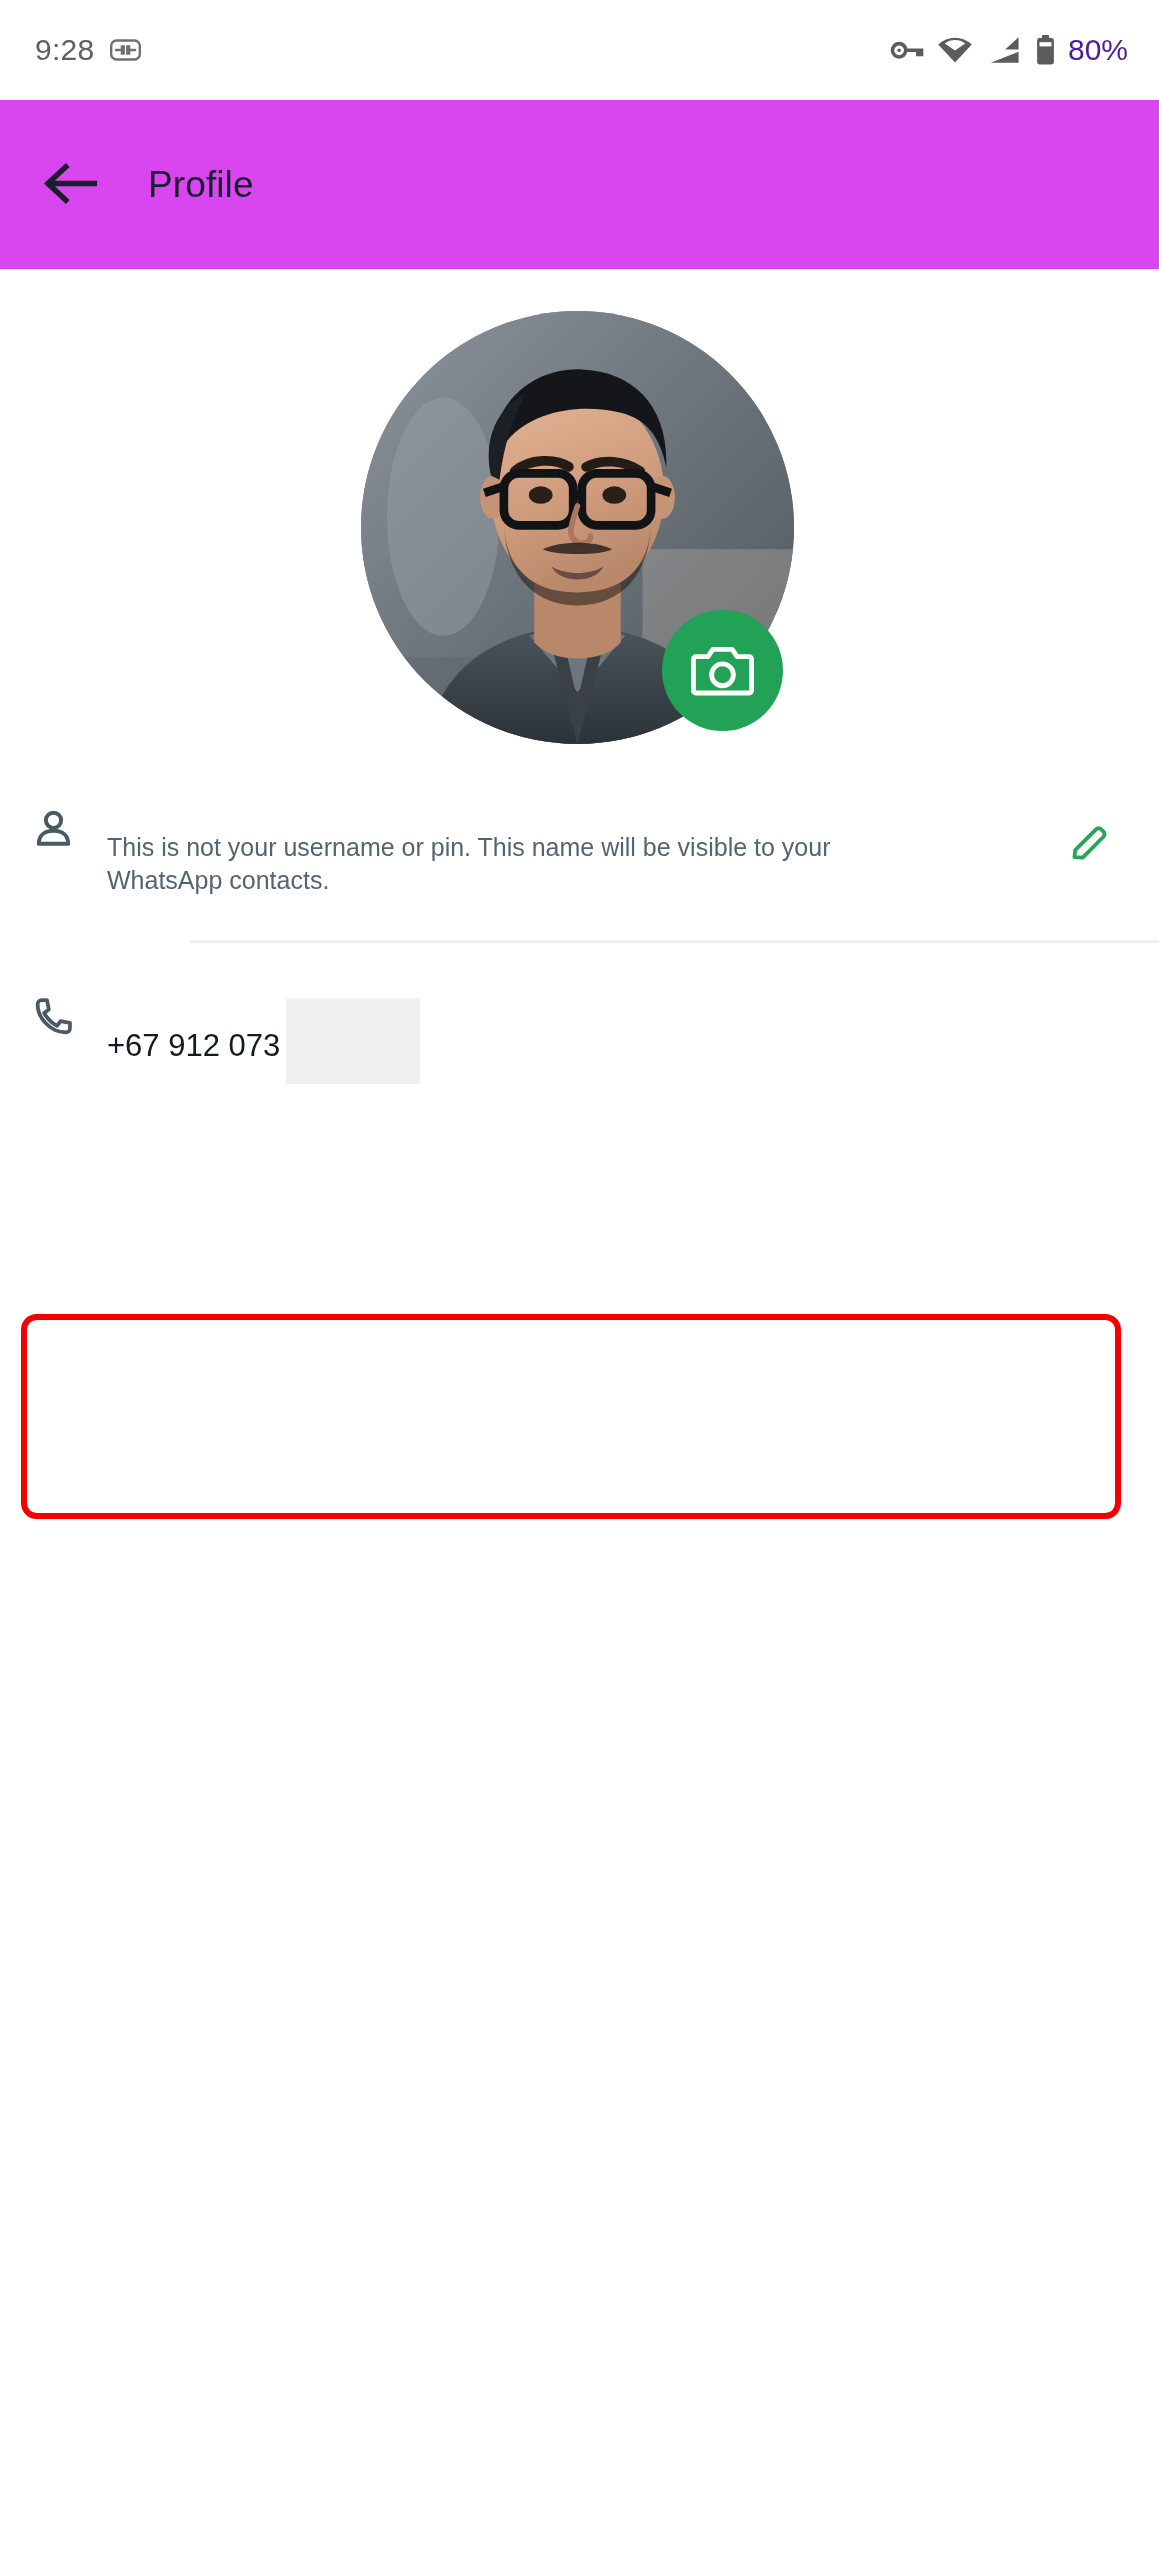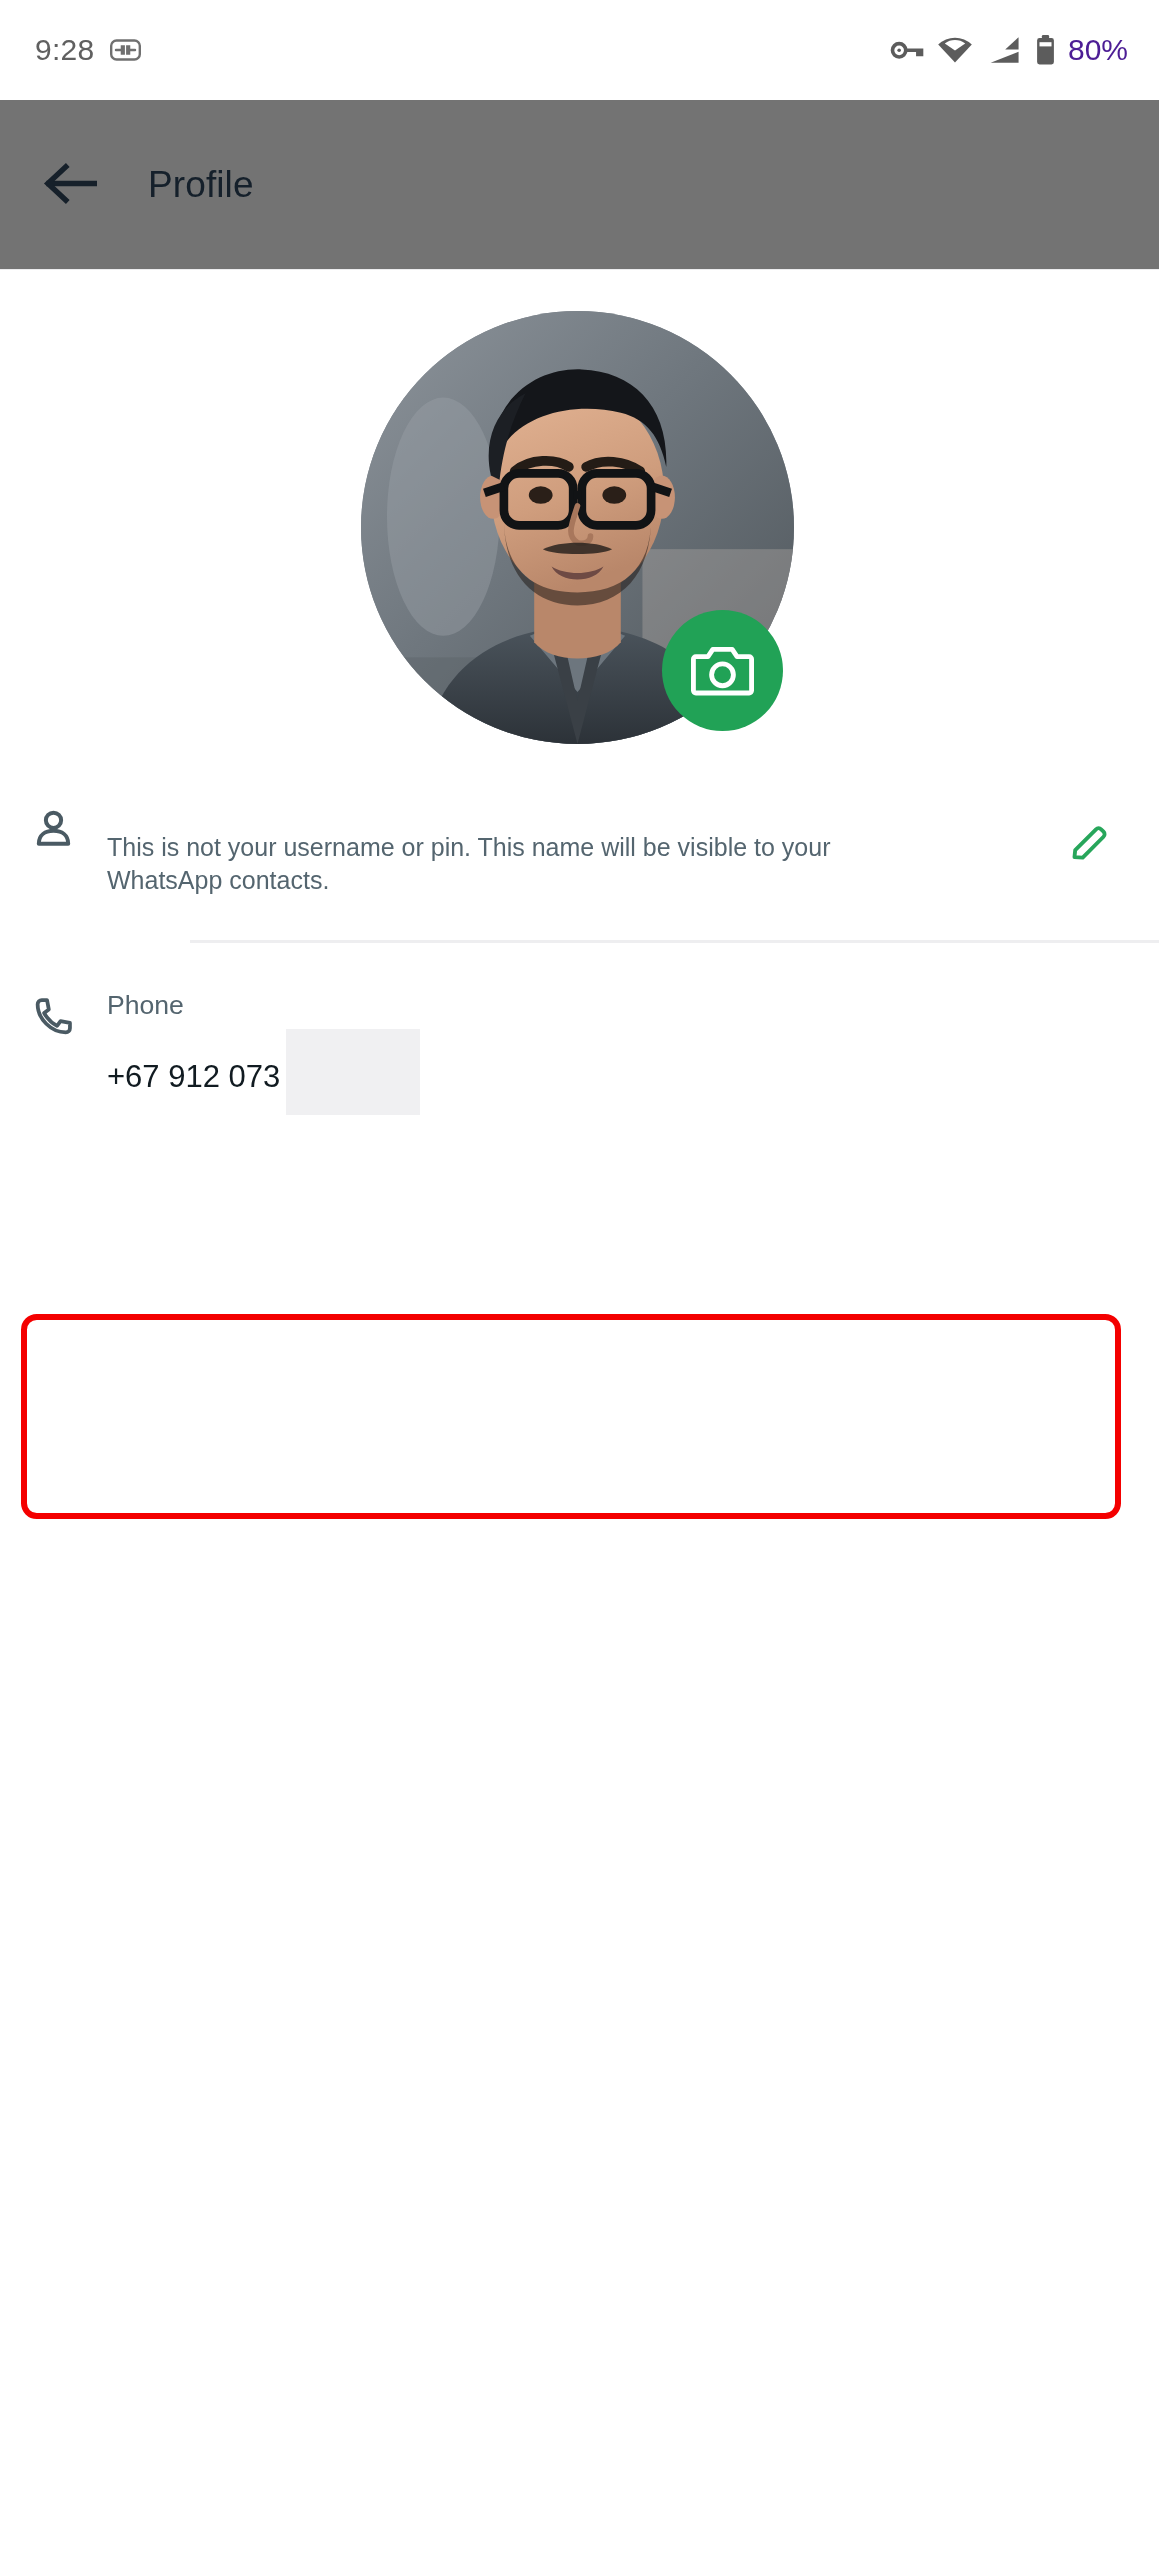--- a/index.html
+++ b/index.html
@@ -50,21 +50,21 @@
   }
   .sb-icon { display: flex; align-items: center; }
 
   
   .app-bar {
     height: 169px;
     display: flex;
     align-items: center;
     padding-left: 37px;
     box-sizing: border-box;
-    background: #737373;
+    background: #d946ef;
   }
   .back-button {
     width: 66px;
     height: 66px;
     display: flex;
     align-items: center;
     justify-content: center;
     flex: 0 0 auto;
     cursor: pointer;
   }
@@ -352,21 +352,20 @@
 
   <div class="row-divider"></div>
 
   <div class="info-row" id="row-phone">
     <div class="row-icon">
       <svg width="47" height="47" viewBox="0 0 40 40">
         <path d="M10 6 C8 6 6.5 7.5 6.5 9.5 C6.5 22 18 33.5 30.5 33.5 C32.5 33.5 34 32 34 30 L34 25.5 L26 24 L23 28 C18.6 25.6 14.4 21.4 12 17 L16 14 L14.5 6 Z" fill="none" stroke="#4a5a63" stroke-width="3.2" stroke-linejoin="round"></path>
       </svg>
     </div>
     <div class="row-body">
-      <div class="row-label">Phone</div>
       <div class="row-value">
         <span>+67 912 073</span>
         <span class="redaction-block"></span>
       </div>
     </div>
   </div>
 </div>
 
 <div class="highlight-box"></div>
 

